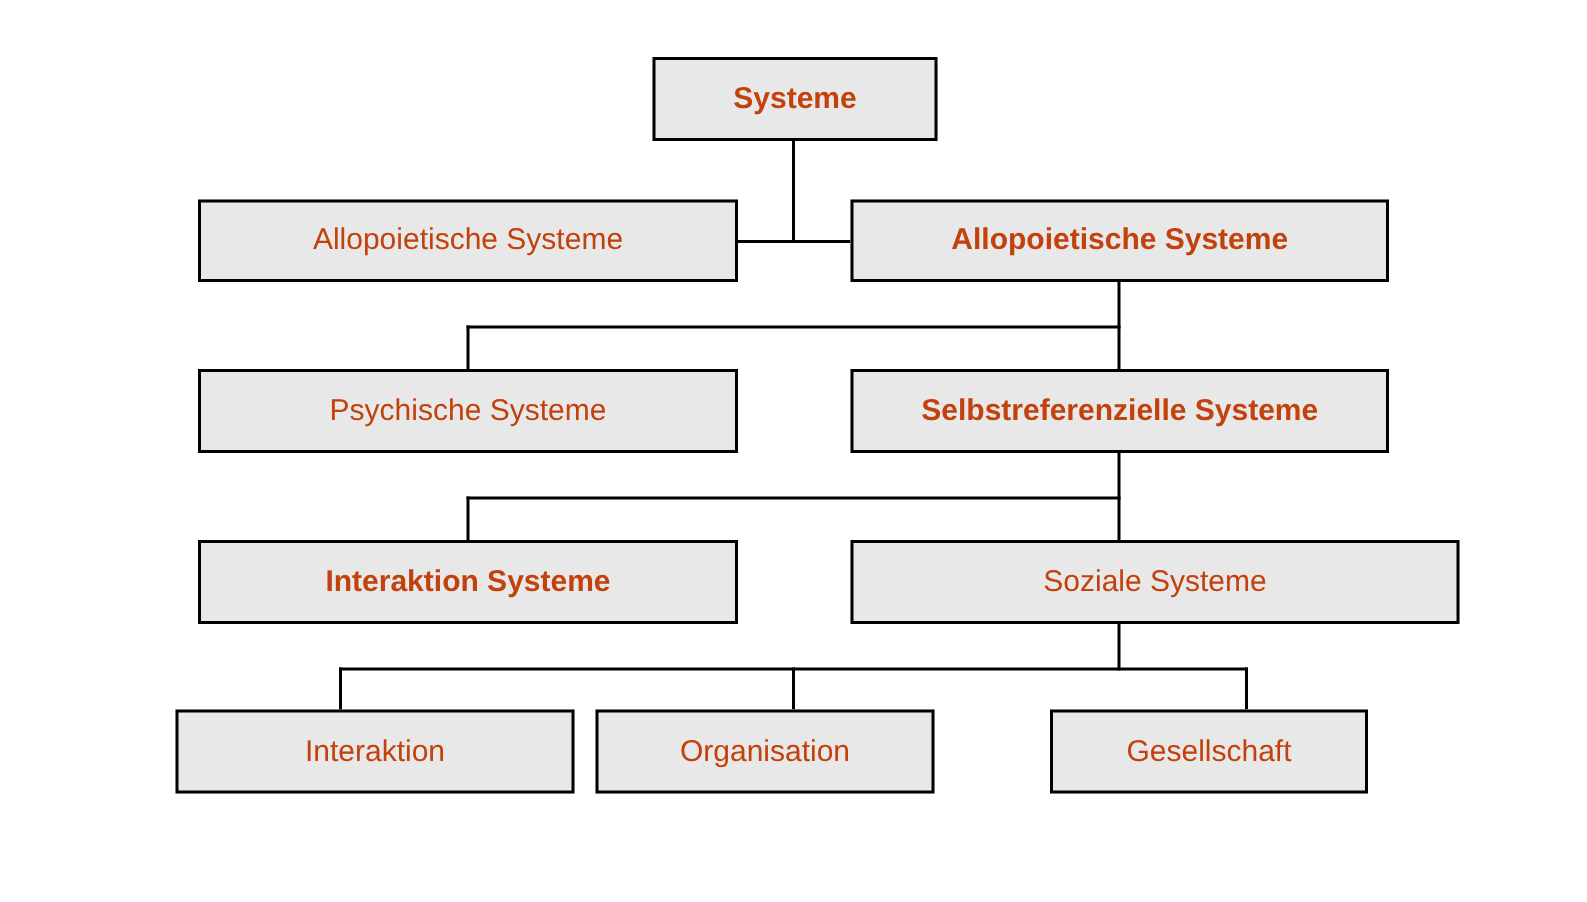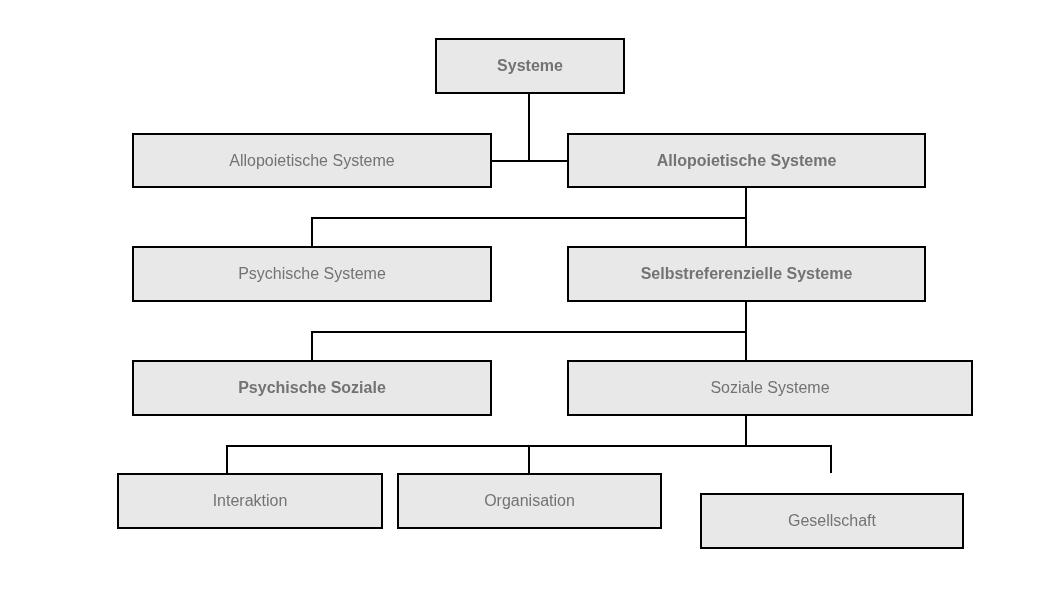--- a/index.html
+++ b/index.html
@@ -16,42 +16,42 @@
     overflow: hidden;
   }
   .node {
     position: absolute;
     box-sizing: border-box;
     background: #e8e8e8;
     border: 2px solid #000000;
     display: flex;
     align-items: center;
     justify-content: center;
-    font-size: 16px;
-    color: #737373;
+    font-size: 20px;
+    color: #c2410c;
     white-space: nowrap;
     z-index: 2;
   }
   .node.bold { font-weight: 700; }
   .line {
     position: absolute;
     background: #000000;
     z-index: 1;
   }
   
   .n-systeme            { left: 435px; top: 38px;  width: 190px; height: 56px; }
   .n-allopoietische     { left: 132px; top: 133px; width: 360px; height: 55px; }
   .n-autopoietische     { left: 567px; top: 133px; width: 359px; height: 55px; }
   .n-organische         { left: 132px; top: 246px; width: 360px; height: 56px; }
   .n-selbstreferenzielle{ left: 567px; top: 246px; width: 359px; height: 56px; }
   .n-psychische         { left: 132px; top: 360px; width: 360px; height: 56px; }
   .n-soziale            { left: 567px; top: 360px; width: 406px; height: 56px; }
   .n-interaktion        { left: 94px;  top: 473px; width: 266px; height: 56px; margin-left: 23px; }
-  .n-organisation       { left: 397px; top: 473px; width: 265px; height: 56px; }
-  .n-gesellschaft       { left: 700px; top: 473px; width: 264px; height: 56px; margin-top: 20px; }
+  .n-organisation       { left: 397px; top: 473px; width: 226px; height: 56px; }
+  .n-gesellschaft       { left: 700px; top: 473px; width: 212px; height: 56px; }
   
   .c1  { left: 528px; top: 94px;  width: 2px;   height: 67px; }  
   .c2  { left: 492px; top: 160px; width: 75px;  height: 2px;  }  
   .c3  { left: 745px; top: 188px; width: 2px;   height: 58px; }  
   .c4  { left: 311px; top: 217px; width: 436px; height: 2px;  }  
   .c5  { left: 311px; top: 217px; width: 2px;   height: 29px; }  
   .c6  { left: 745px; top: 302px; width: 2px;   height: 58px; }  
   .c7  { left: 311px; top: 331px; width: 436px; height: 2px;  }  
   .c8  { left: 311px; top: 331px; width: 2px;   height: 29px; }  
   .c9  { left: 745px; top: 416px; width: 2px;   height: 31px; }  
@@ -82,21 +82,21 @@
   <div class="node bold n-systeme">Systeme</div>
 
   <div class="node n-allopoietische">Allopoietische Systeme</div>
 
   <div class="node bold n-autopoietische">Allopoietische Systeme</div>
 
   <div class="node n-organische">Psychische Systeme</div>
 
   <div class="node bold n-selbstreferenzielle">Selbstreferenzielle Systeme</div>
 
-  <div class="node bold n-psychische">Psychische Soziale</div>
+  <div class="node bold n-psychische">Interaktion Systeme</div>
 
   <div class="node n-soziale">Soziale Systeme</div>
 
   <div class="node n-interaktion">Interaktion</div>
 
   <div class="node n-organisation">Organisation</div>
 
   <div class="node n-gesellschaft">Gesellschaft</div>
 
 </div>

